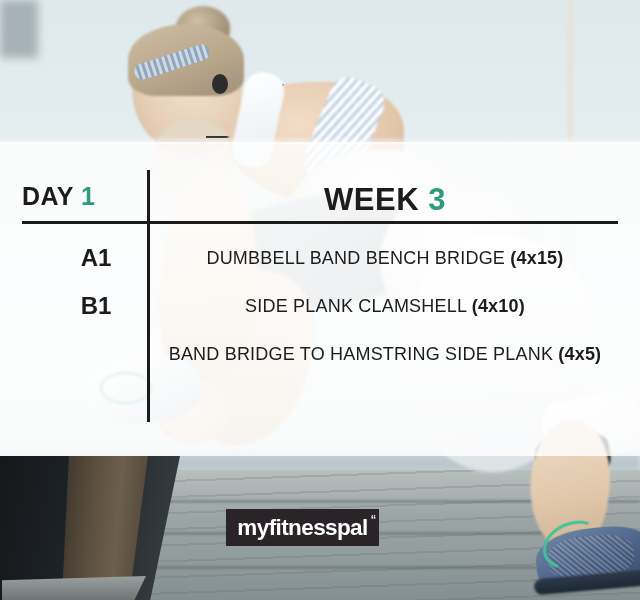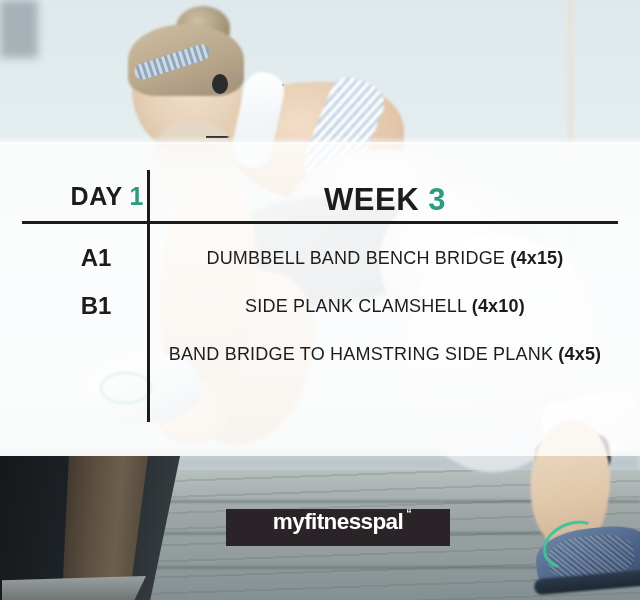--- a/index.html
+++ b/index.html
@@ -315,21 +315,21 @@
   }
   .h-divider {
     position: absolute;
     left: 22px; top: 79px; width: 596px; height: 2.5px;
     background: #1b1b1b;
   }
 
   .head-day {
     position: absolute;
     left: 22px; top: 40px; width: 122px;
-    text-align: right;
+    text-align: left;
     font-size: 25px;
     font-weight: bold;
     letter-spacing: .5px;
     color: #1c1c1c;
     white-space: nowrap;
   }
   .head-week {
     position: absolute;
     left: 152px; top: 40px; width: 466px;
     text-align: center;
@@ -367,24 +367,24 @@
     letter-spacing: .2px;
     color: #1c1c1c;
     white-space: nowrap;
   }
   .ex-cell b { font-weight: bold; }
 
   
   .logo {
     position: absolute;
     left: 226px; top: 509px;
-    width: 224px; height: 37px;
+    width: 153px; height: 37px;
     background: #2a2428;
     display: flex;
-    align-items: flex-start;
+    align-items: center;
     justify-content: center;
   }
   .logo-text {
     color: #ffffff;
     font-size: 22.5px;
     font-weight: bold;
     letter-spacing: -.6px;
     position: relative;
   }
   .logo-tm {

